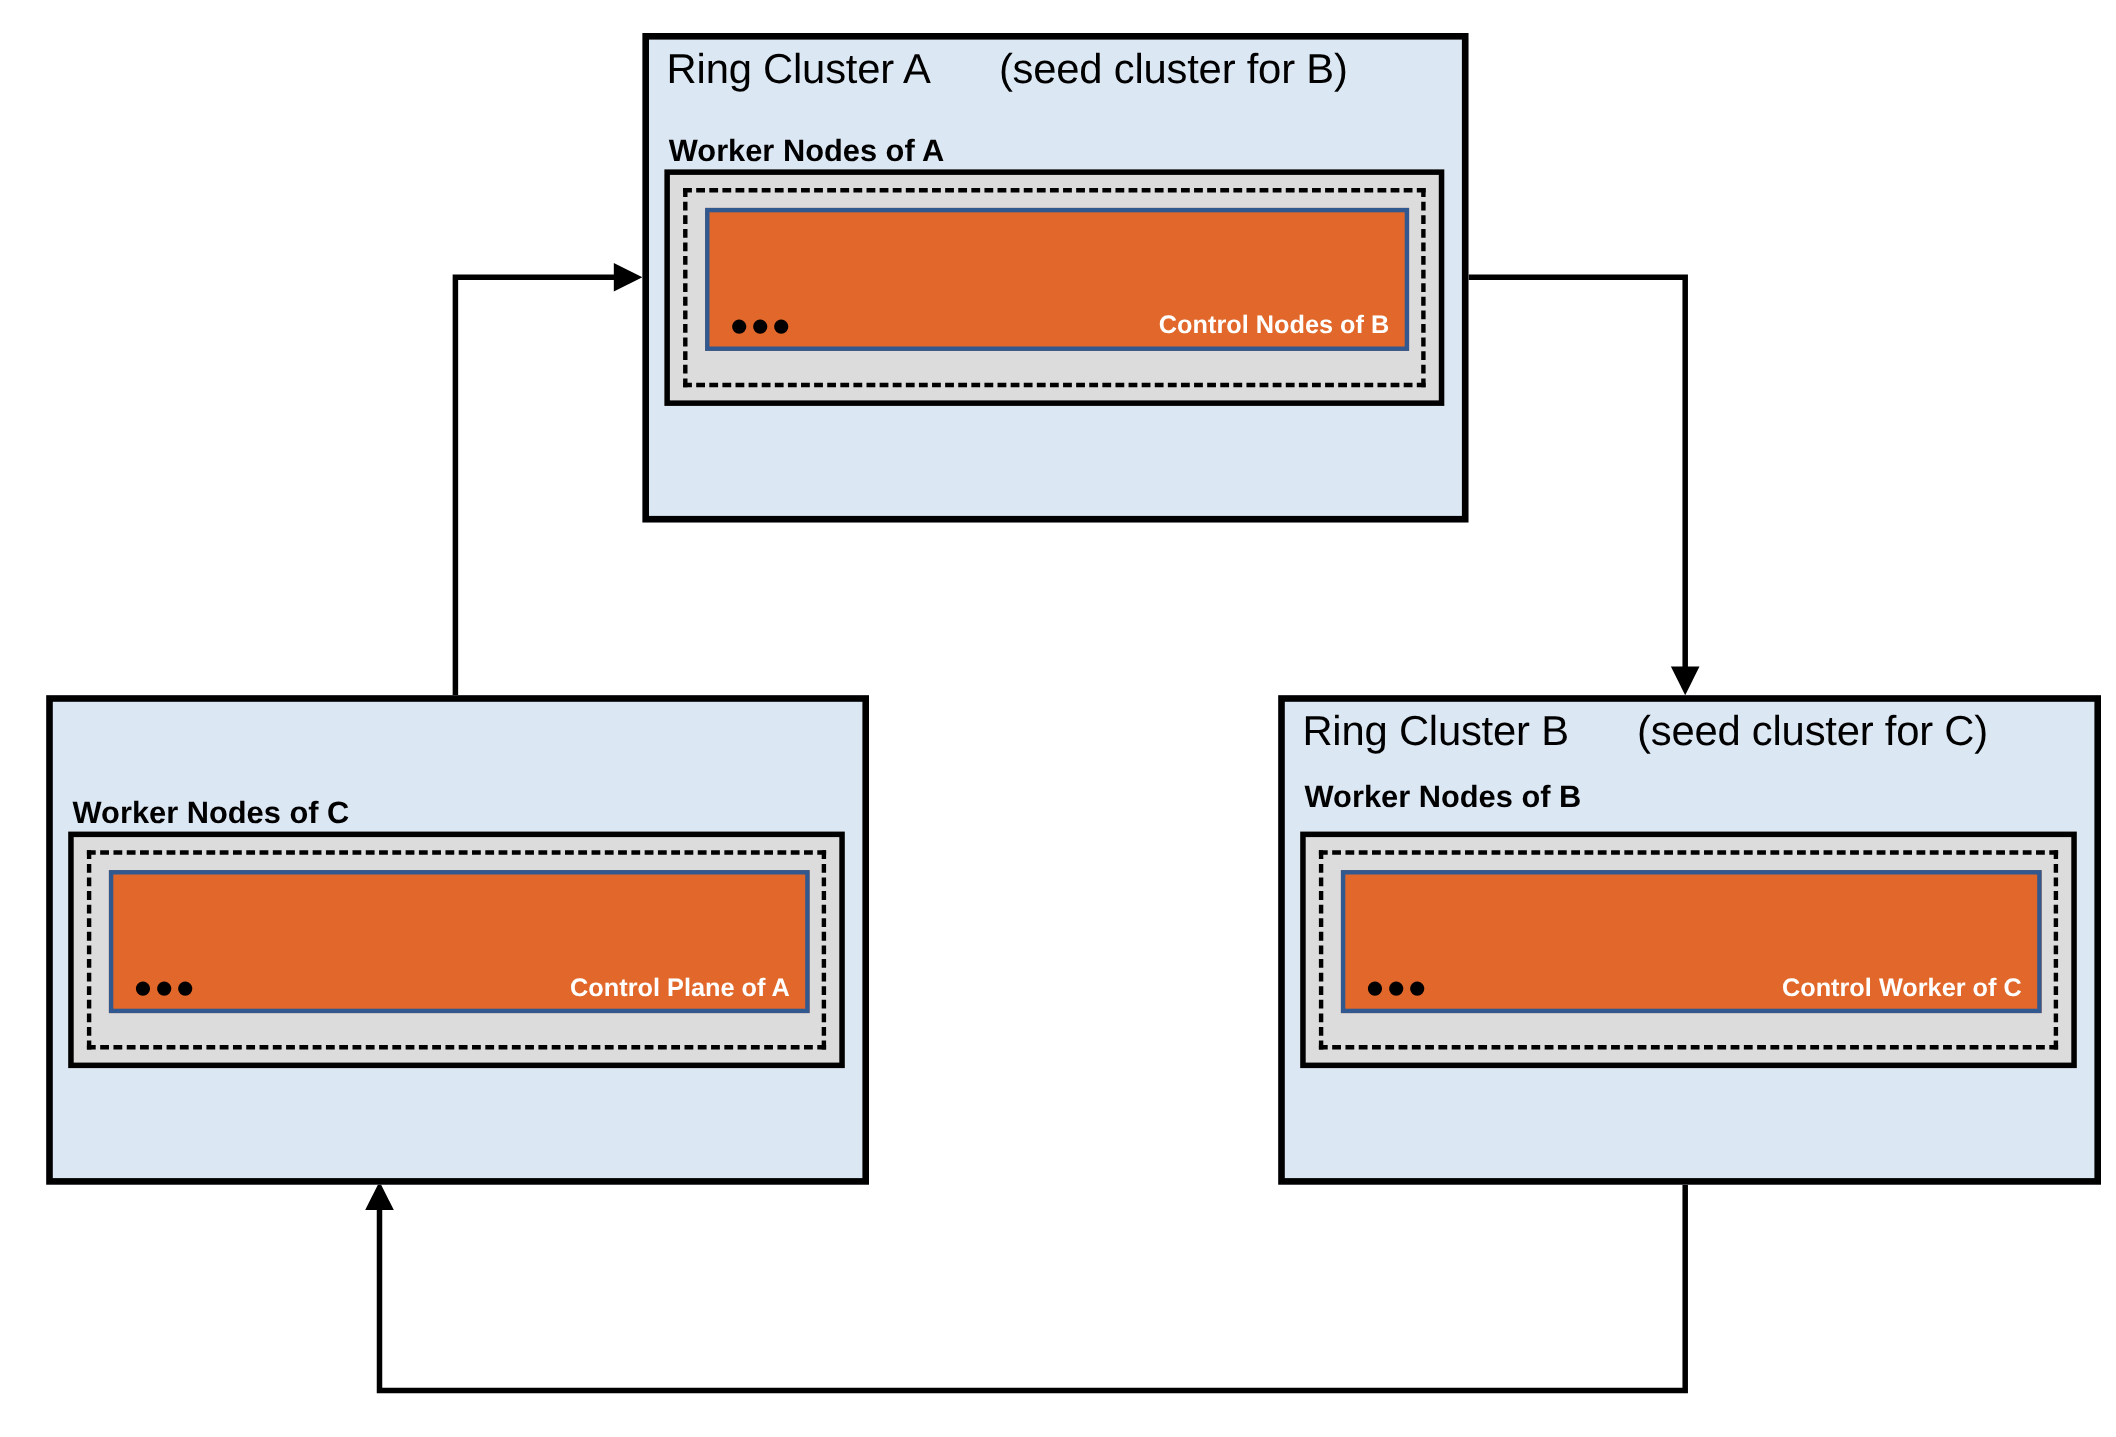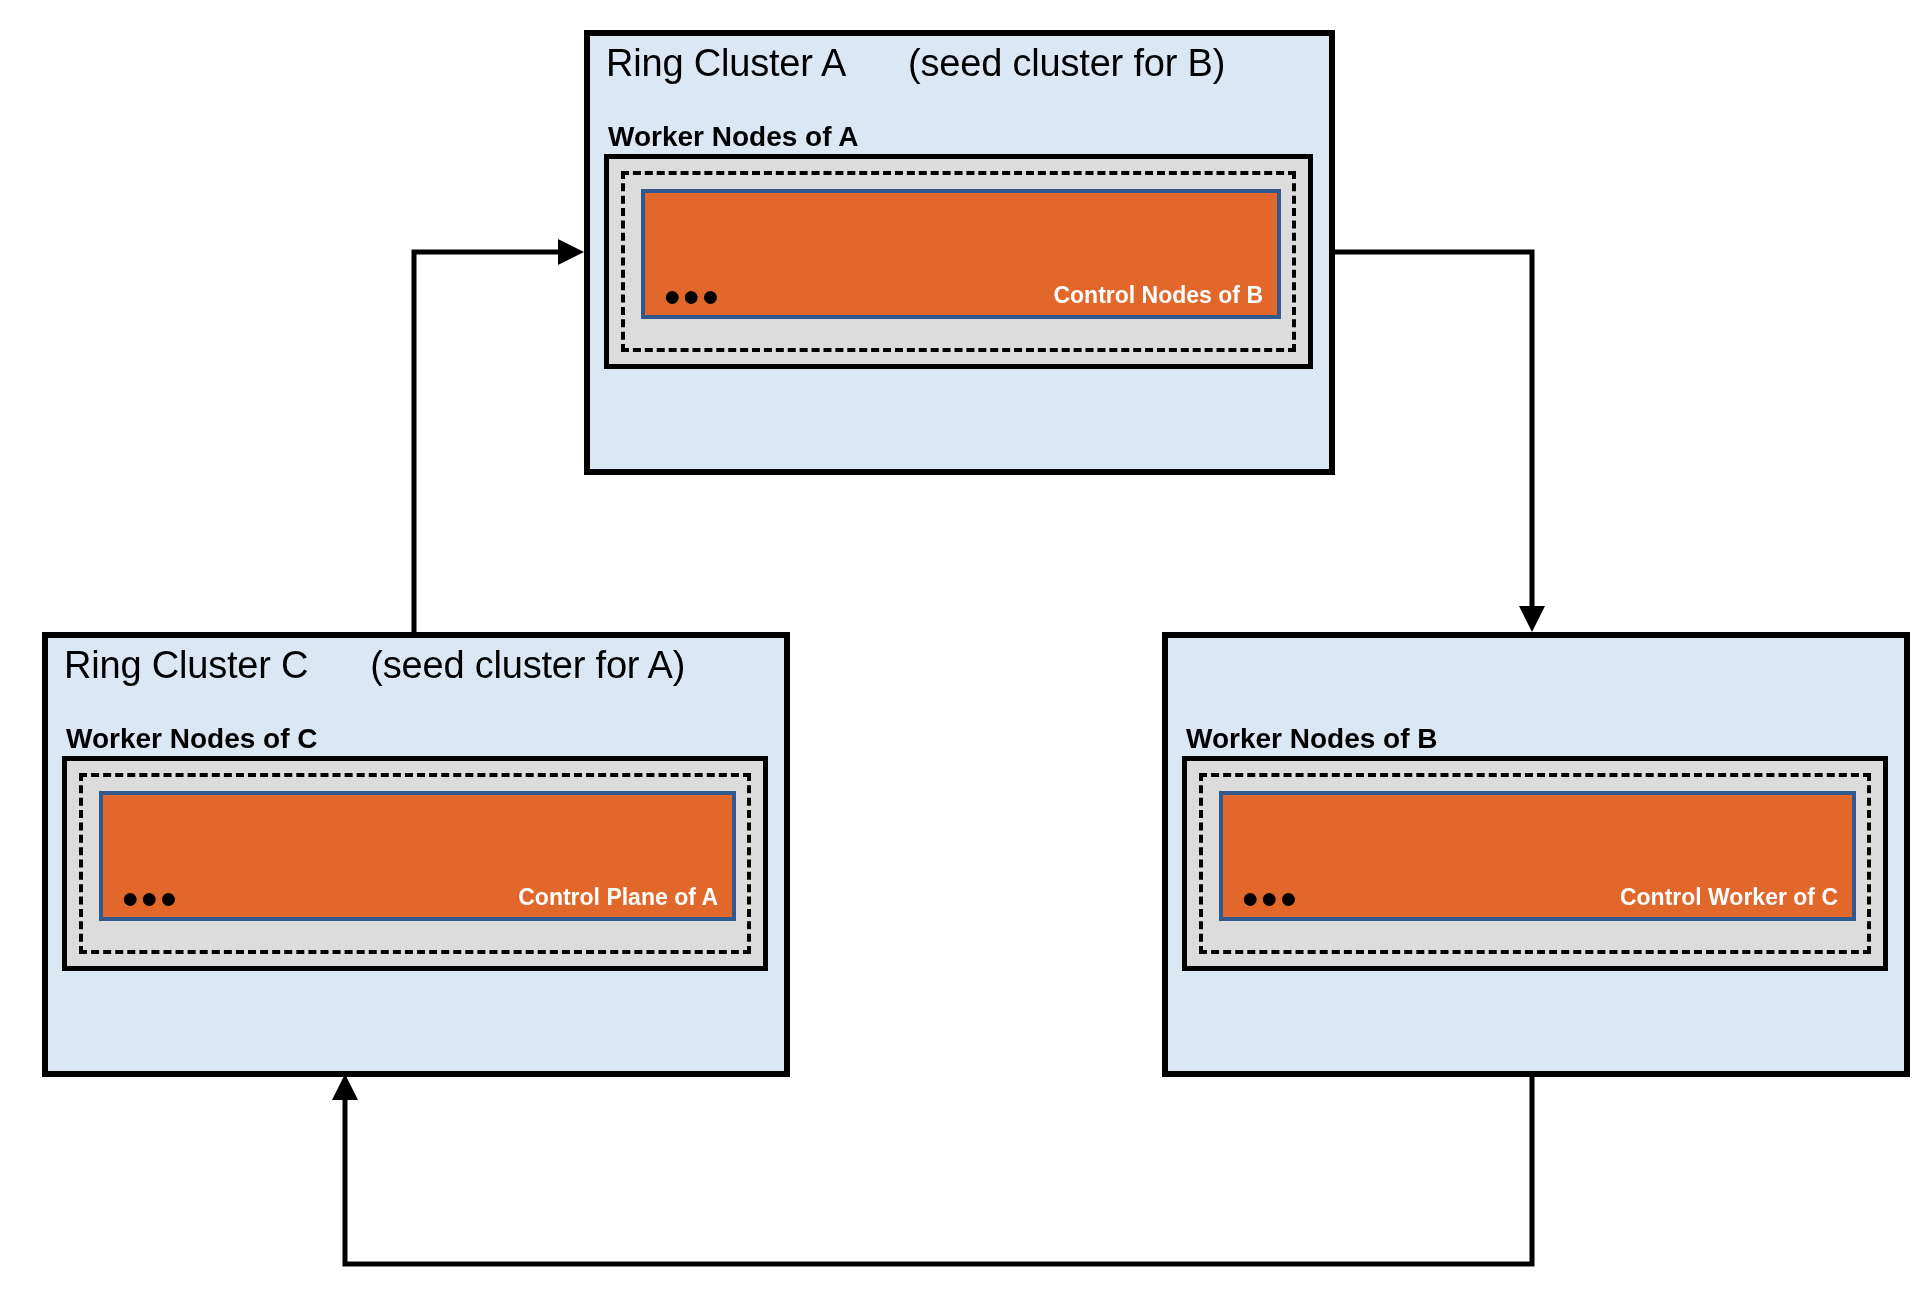--- a/index.html
+++ b/index.html
@@ -125,36 +125,36 @@
     <div class="worker-box" style="left:14px; top:118px; width:709px; height:215px;">
       <div class="dashed-box"></div>
       <div class="control-plane" style="left:32px; top:30px; width:640px; height:130px;">
         <span class="dots">●●●</span>
         <span class="cp-label">Control Nodes of B</span>
       </div>
     </div>
   </div>
 
   <div class="cluster" style="left:42px; top:632px; width:748px; height:445px;">
-    <div class="cluster-title">
-      <span>Ring Cluster C</span><span class="seed">(seed cluster for A)</span>
-    </div>
     <div class="worker-label" style="top:85px;">Worker Nodes of C</div>
 
     <div class="worker-box" style="left:14px; top:118px; width:706px; height:215px;">
       <div class="dashed-box"></div>
       <div class="control-plane" style="left:32px; top:30px; width:637px; height:130px;">
         <span class="dots">●●●</span>
         <span class="cp-label">Control Plane of A</span>
       </div>
     </div>
   </div>
 
   <div class="cluster" style="left:1162px; top:632px; width:748px; height:445px;">
-    <div class="worker-label" style="top:85px;">Worker Nodes of B</div>
+    <div class="cluster-title">
+      <span>Ring Cluster B</span><span class="seed">(seed cluster for C)</span>
+    </div>
+    <div class="worker-label" style="top:71px;">Worker Nodes of B</div>
 
     <div class="worker-box" style="left:14px; top:118px; width:706px; height:215px;">
       <div class="dashed-box"></div>
       <div class="control-plane" style="left:32px; top:30px; width:637px; height:130px;">
         <span class="dots">●●●</span>
         <span class="cp-label">Control Worker of C</span>
       </div>
     </div>
   </div>
 

